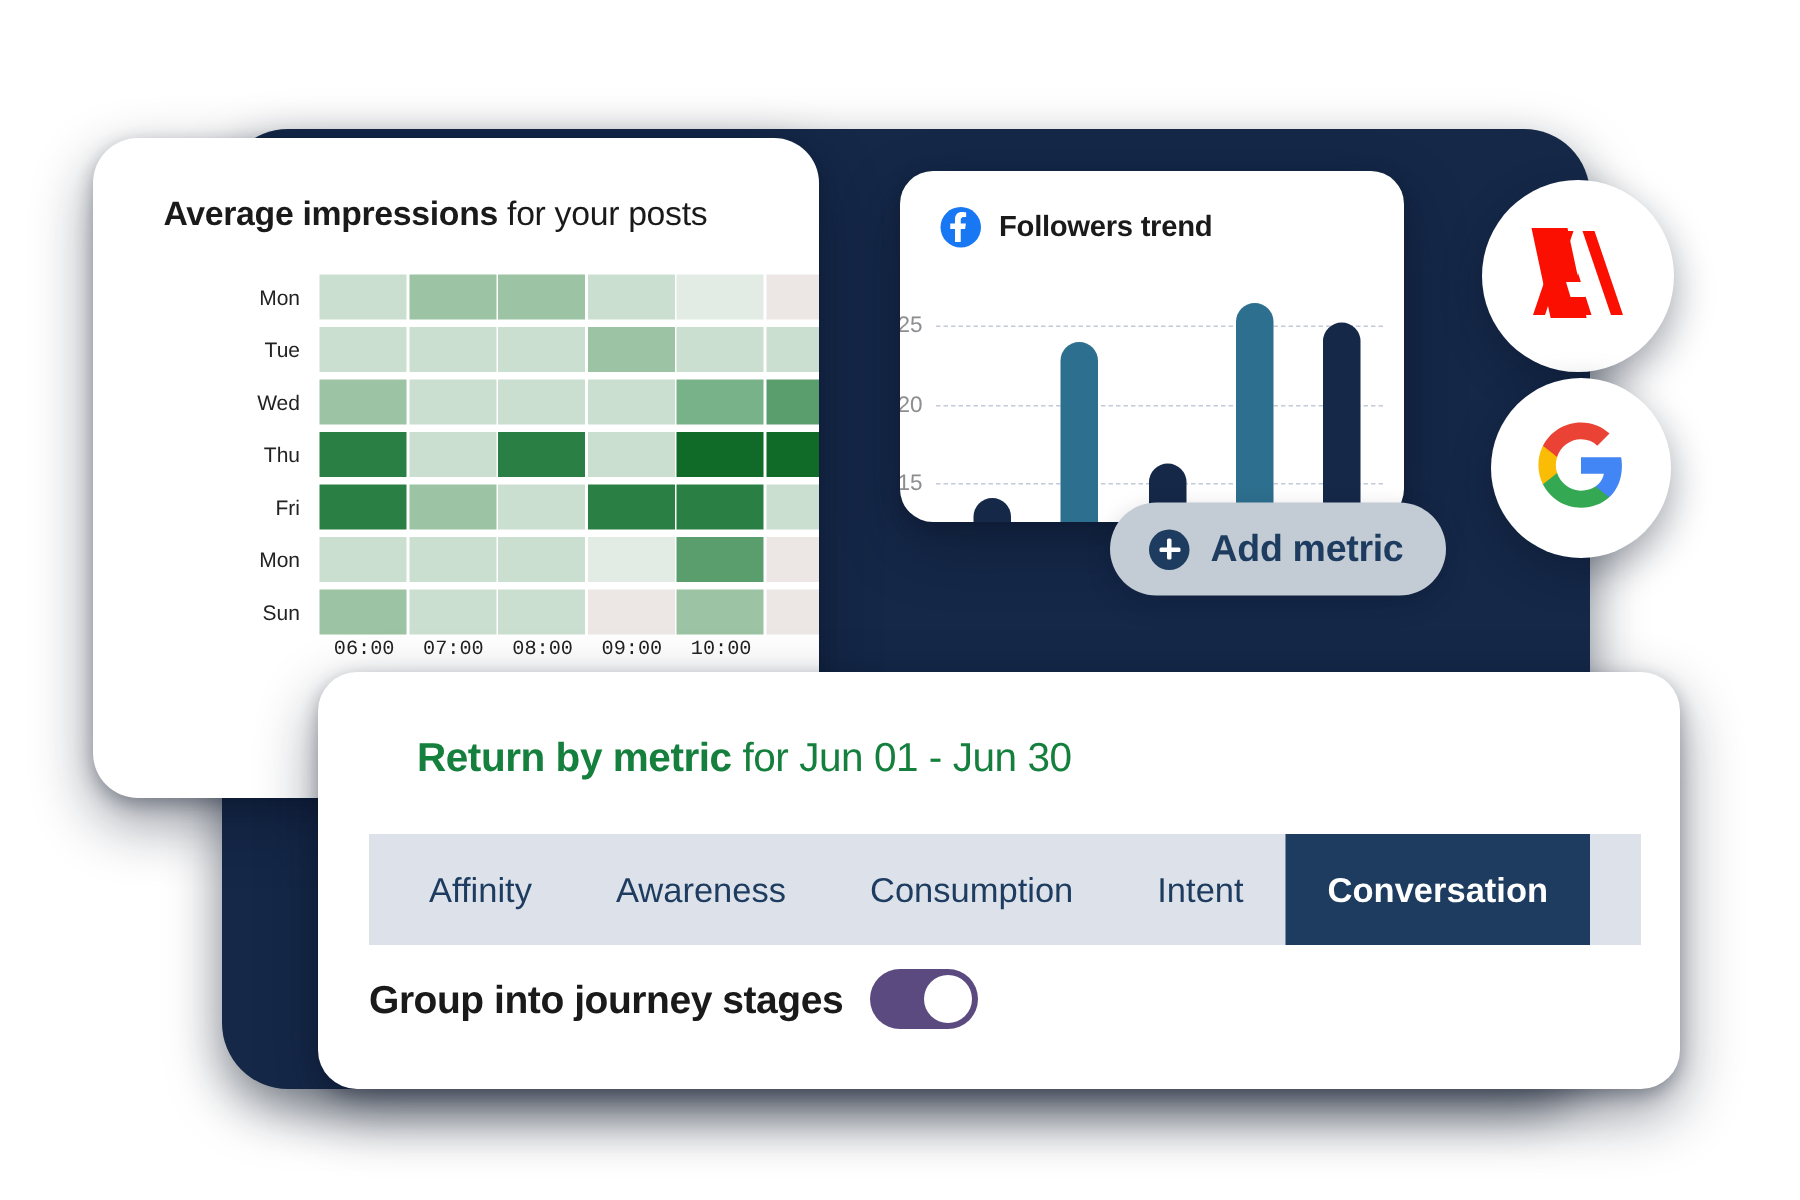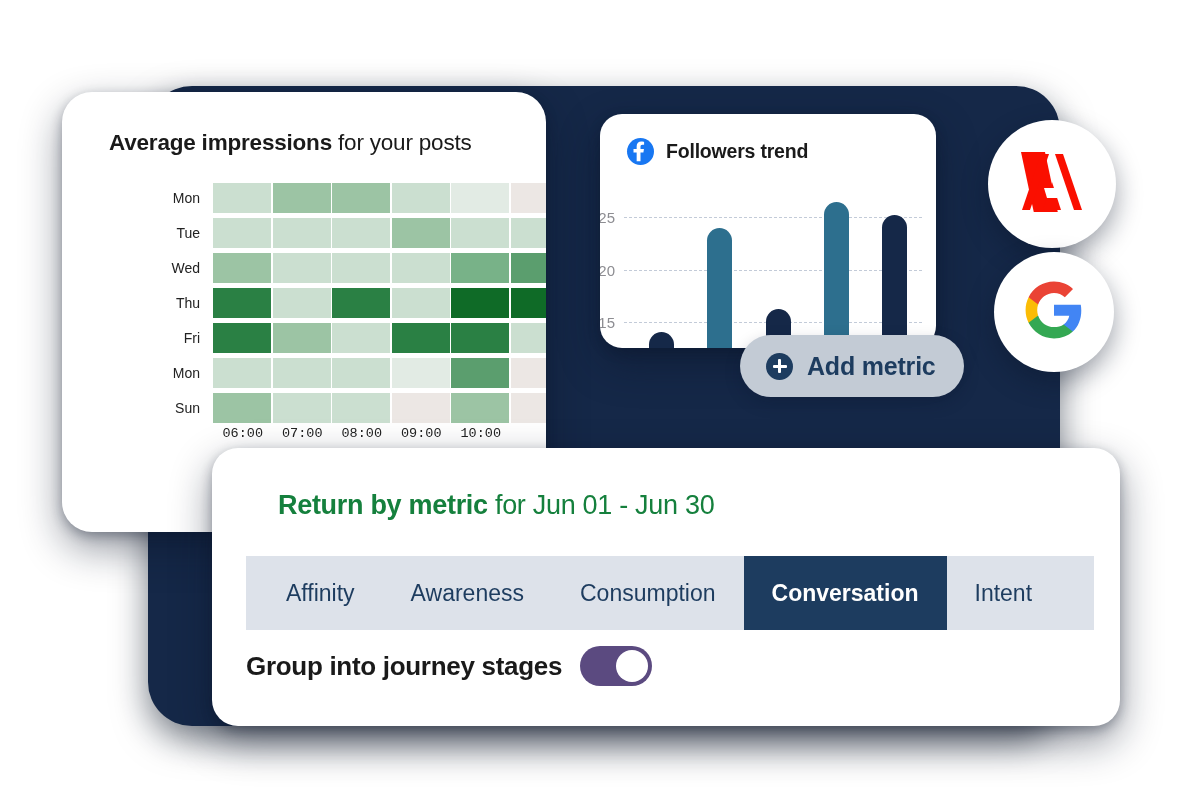--- a/index.html
+++ b/index.html
@@ -478,22 +478,22 @@
 
   <div class="card" id="metric-card">
     <div class="rm-title">
       <span class="b">Return by metric</span><span class="n"> for Jun 01 - Jun 30</span>
     </div>
 
     <div class="tabbar" id="tabbar">
         <button class="tab">Affinity</button>
         <button class="tab">Awareness</button>
         <button class="tab">Consumption</button>
+        <button class="tab">Intent</button>
         <button class="tab active">Conversation</button>
-        <button class="tab">Intent</button>
       </div>
 
     <div class="toggle-row">
       <span class="toggle-label">Group into journey stages</span>
       <button class="switch">
         <span class="knob"></span>
       </button>
     </div>
   </div>
 

